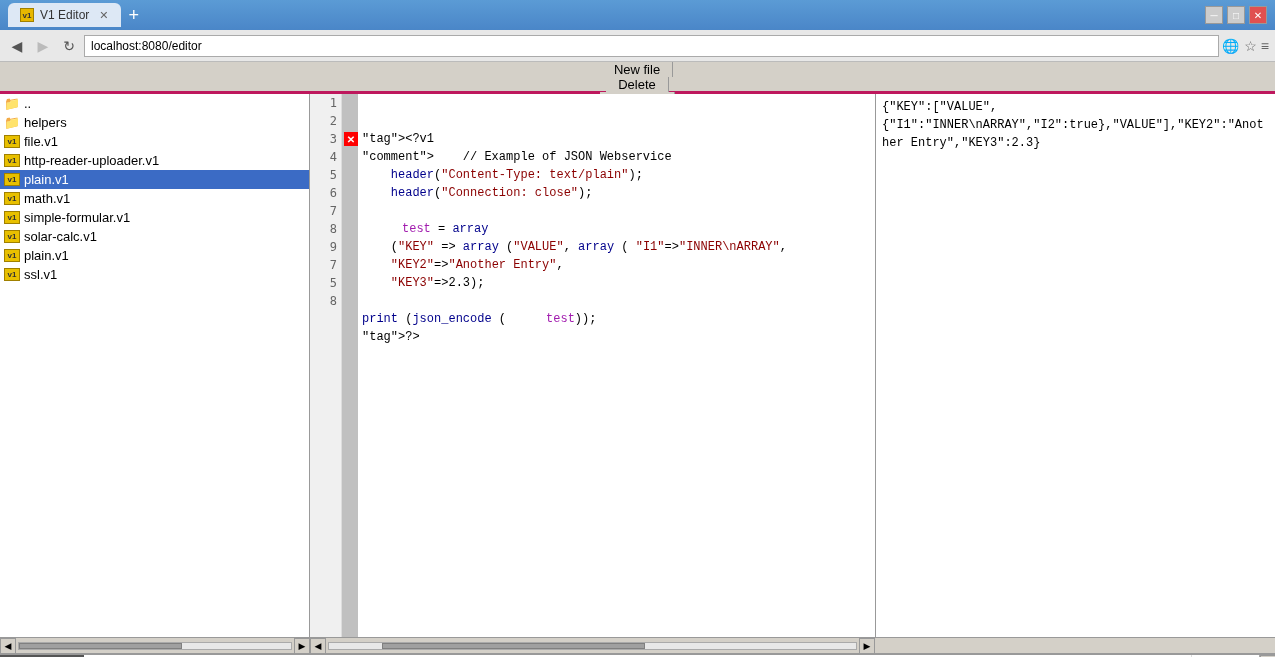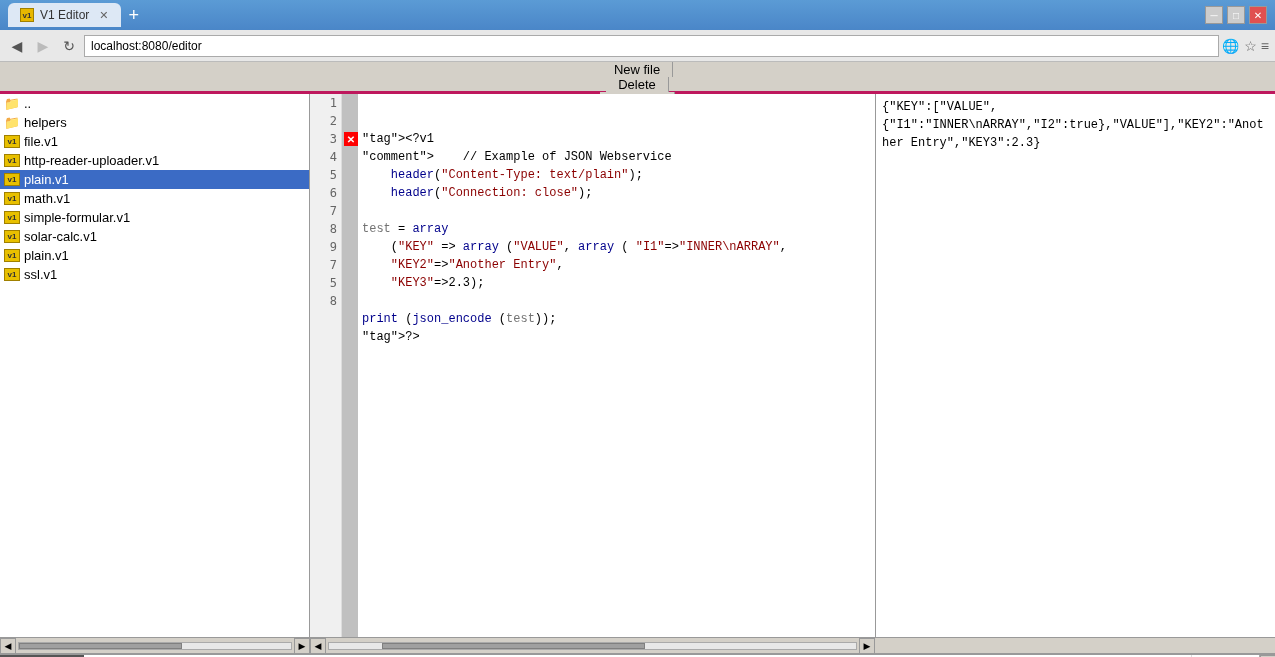--- a/index.html
+++ b/index.html
@@ -326,21 +326,21 @@
       border: 1px solid #999;
       display: flex;
       align-items: center;
       justify-content: center;
       font-size: 9px;
       cursor: pointer;
       flex-shrink: 0;
     }
 
     
-    .kw { color: #737373; }
+    .kw { color: #a21caf; margin-left: 40px; }
     .str { color: #8b0000; }
     .fn { color: #00008b; text-align: center; }
   </style>
 </head>
 <body>
 
 <div class="browser-titlebar">
   <div class="tab-bar">
     <div class="browser-tab">
       <span class="tab-favicon">v1</span>

